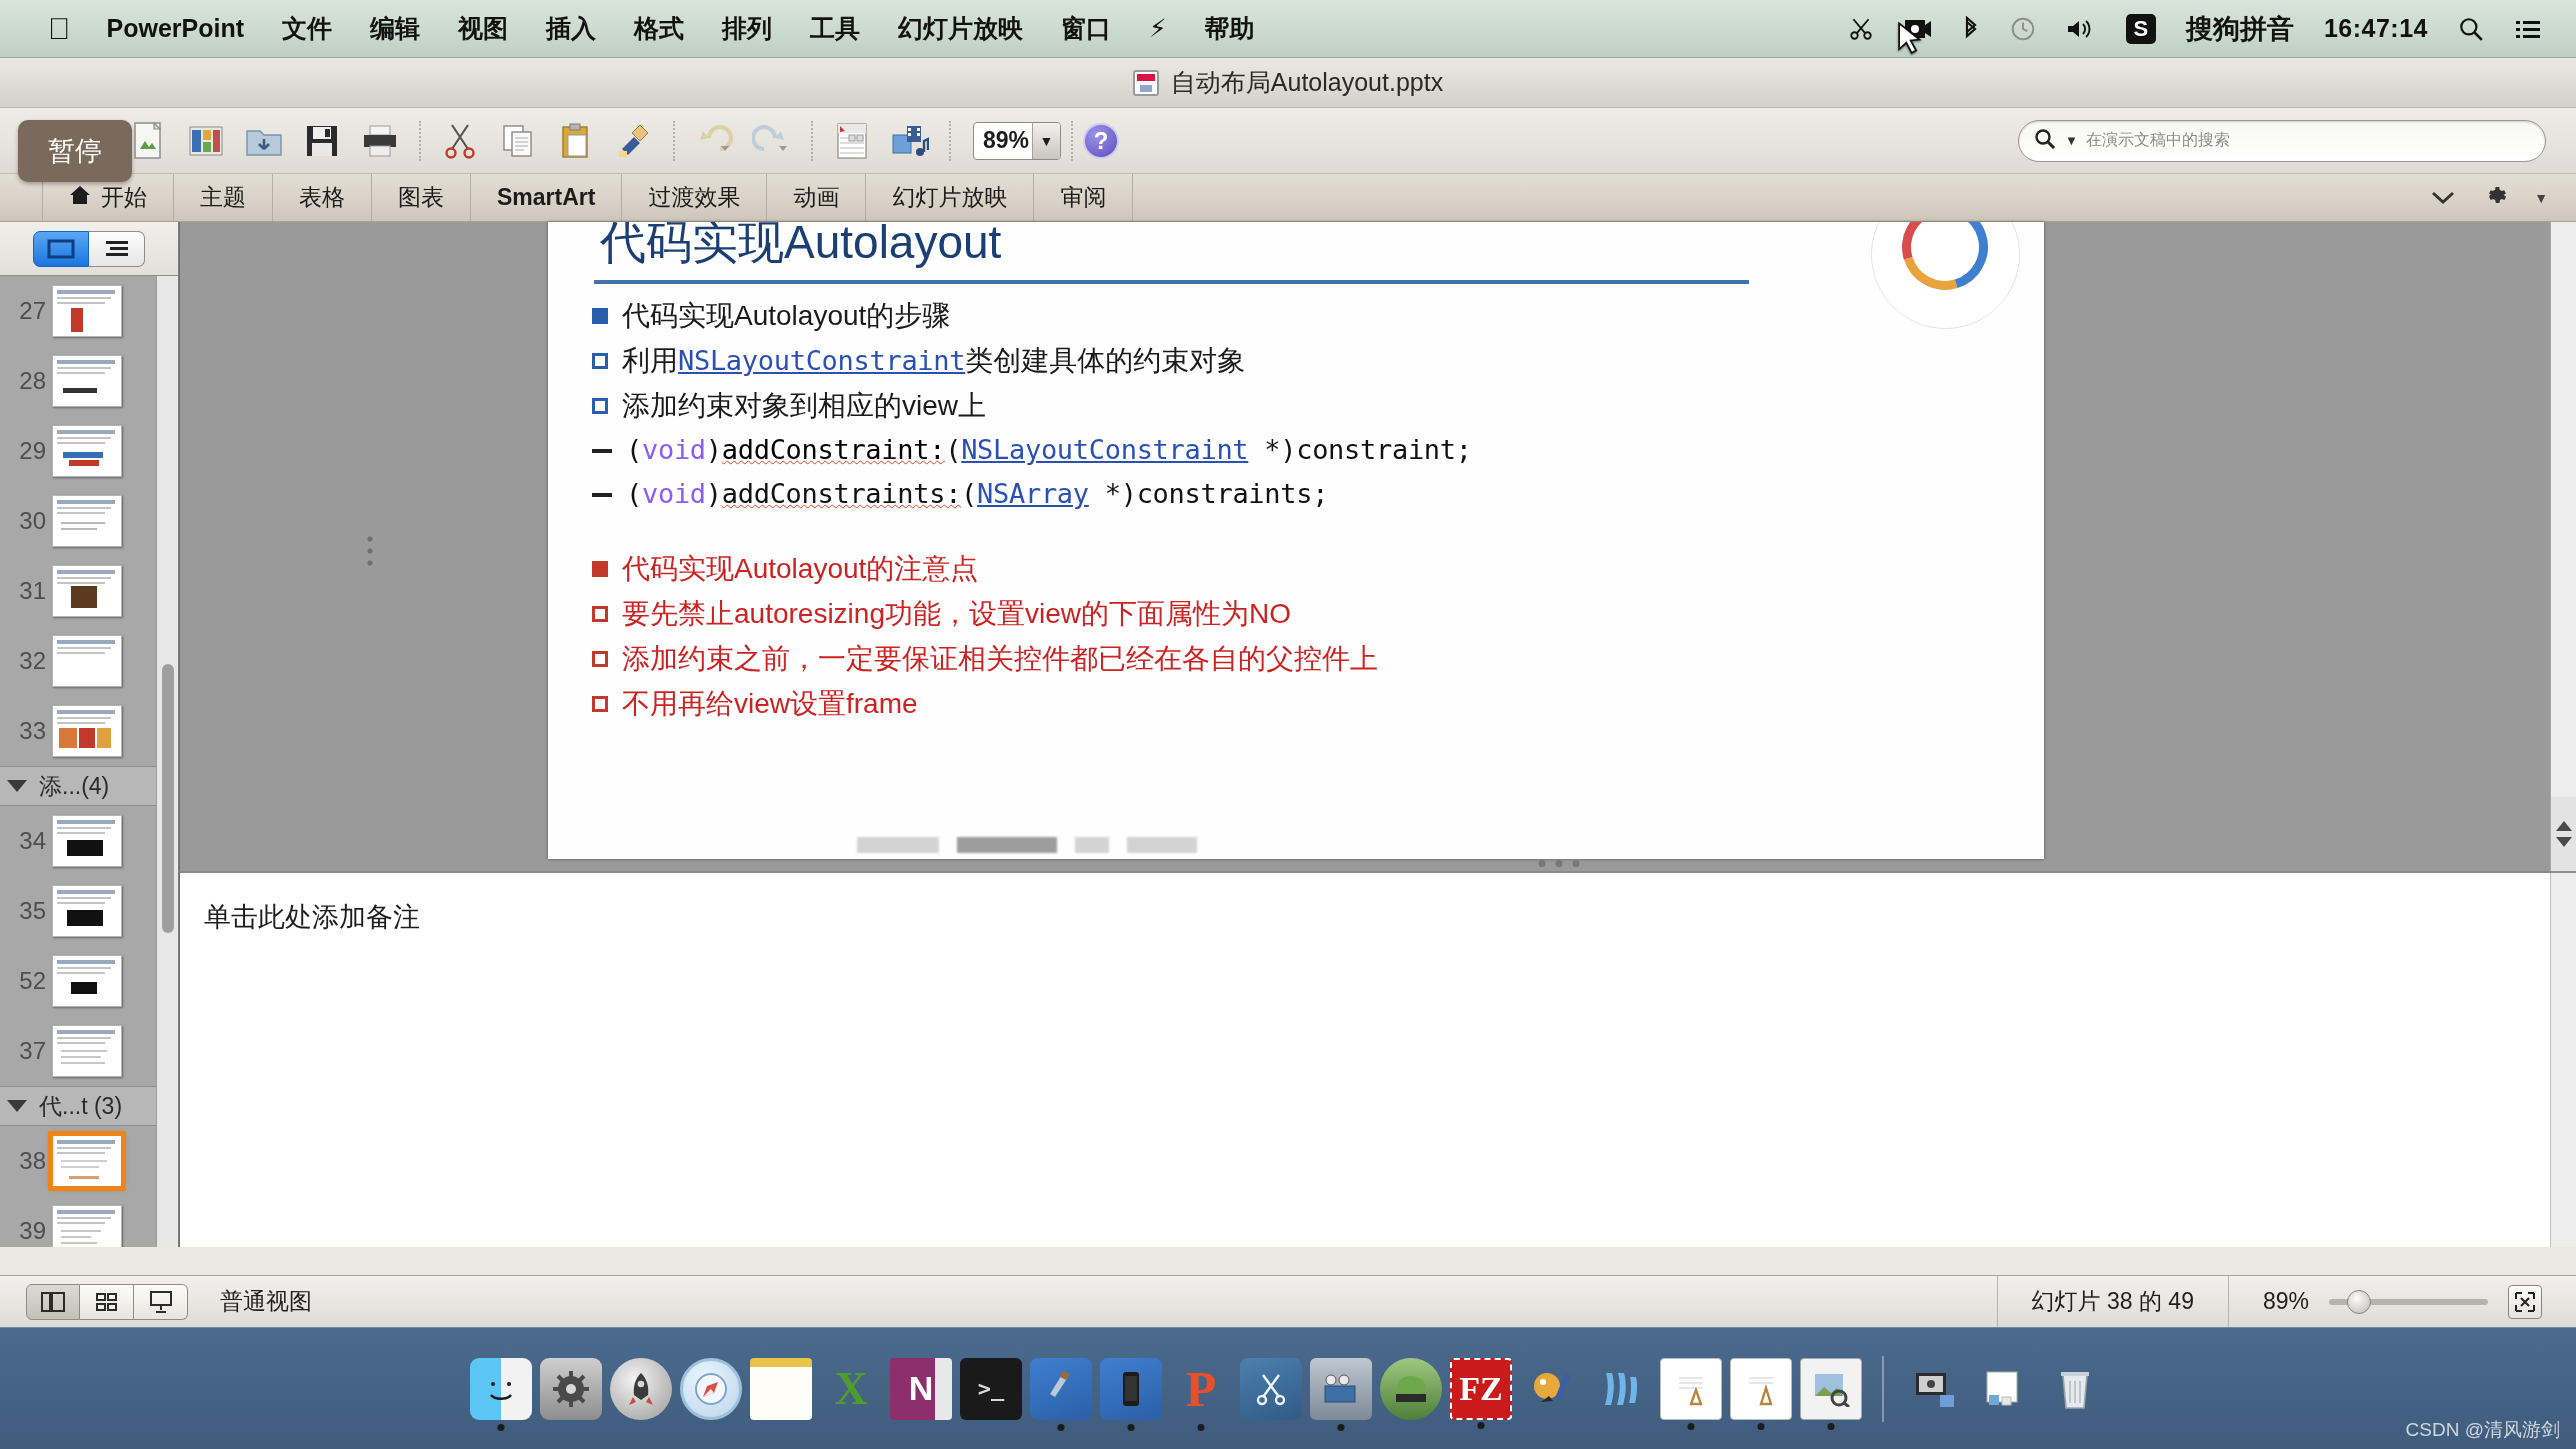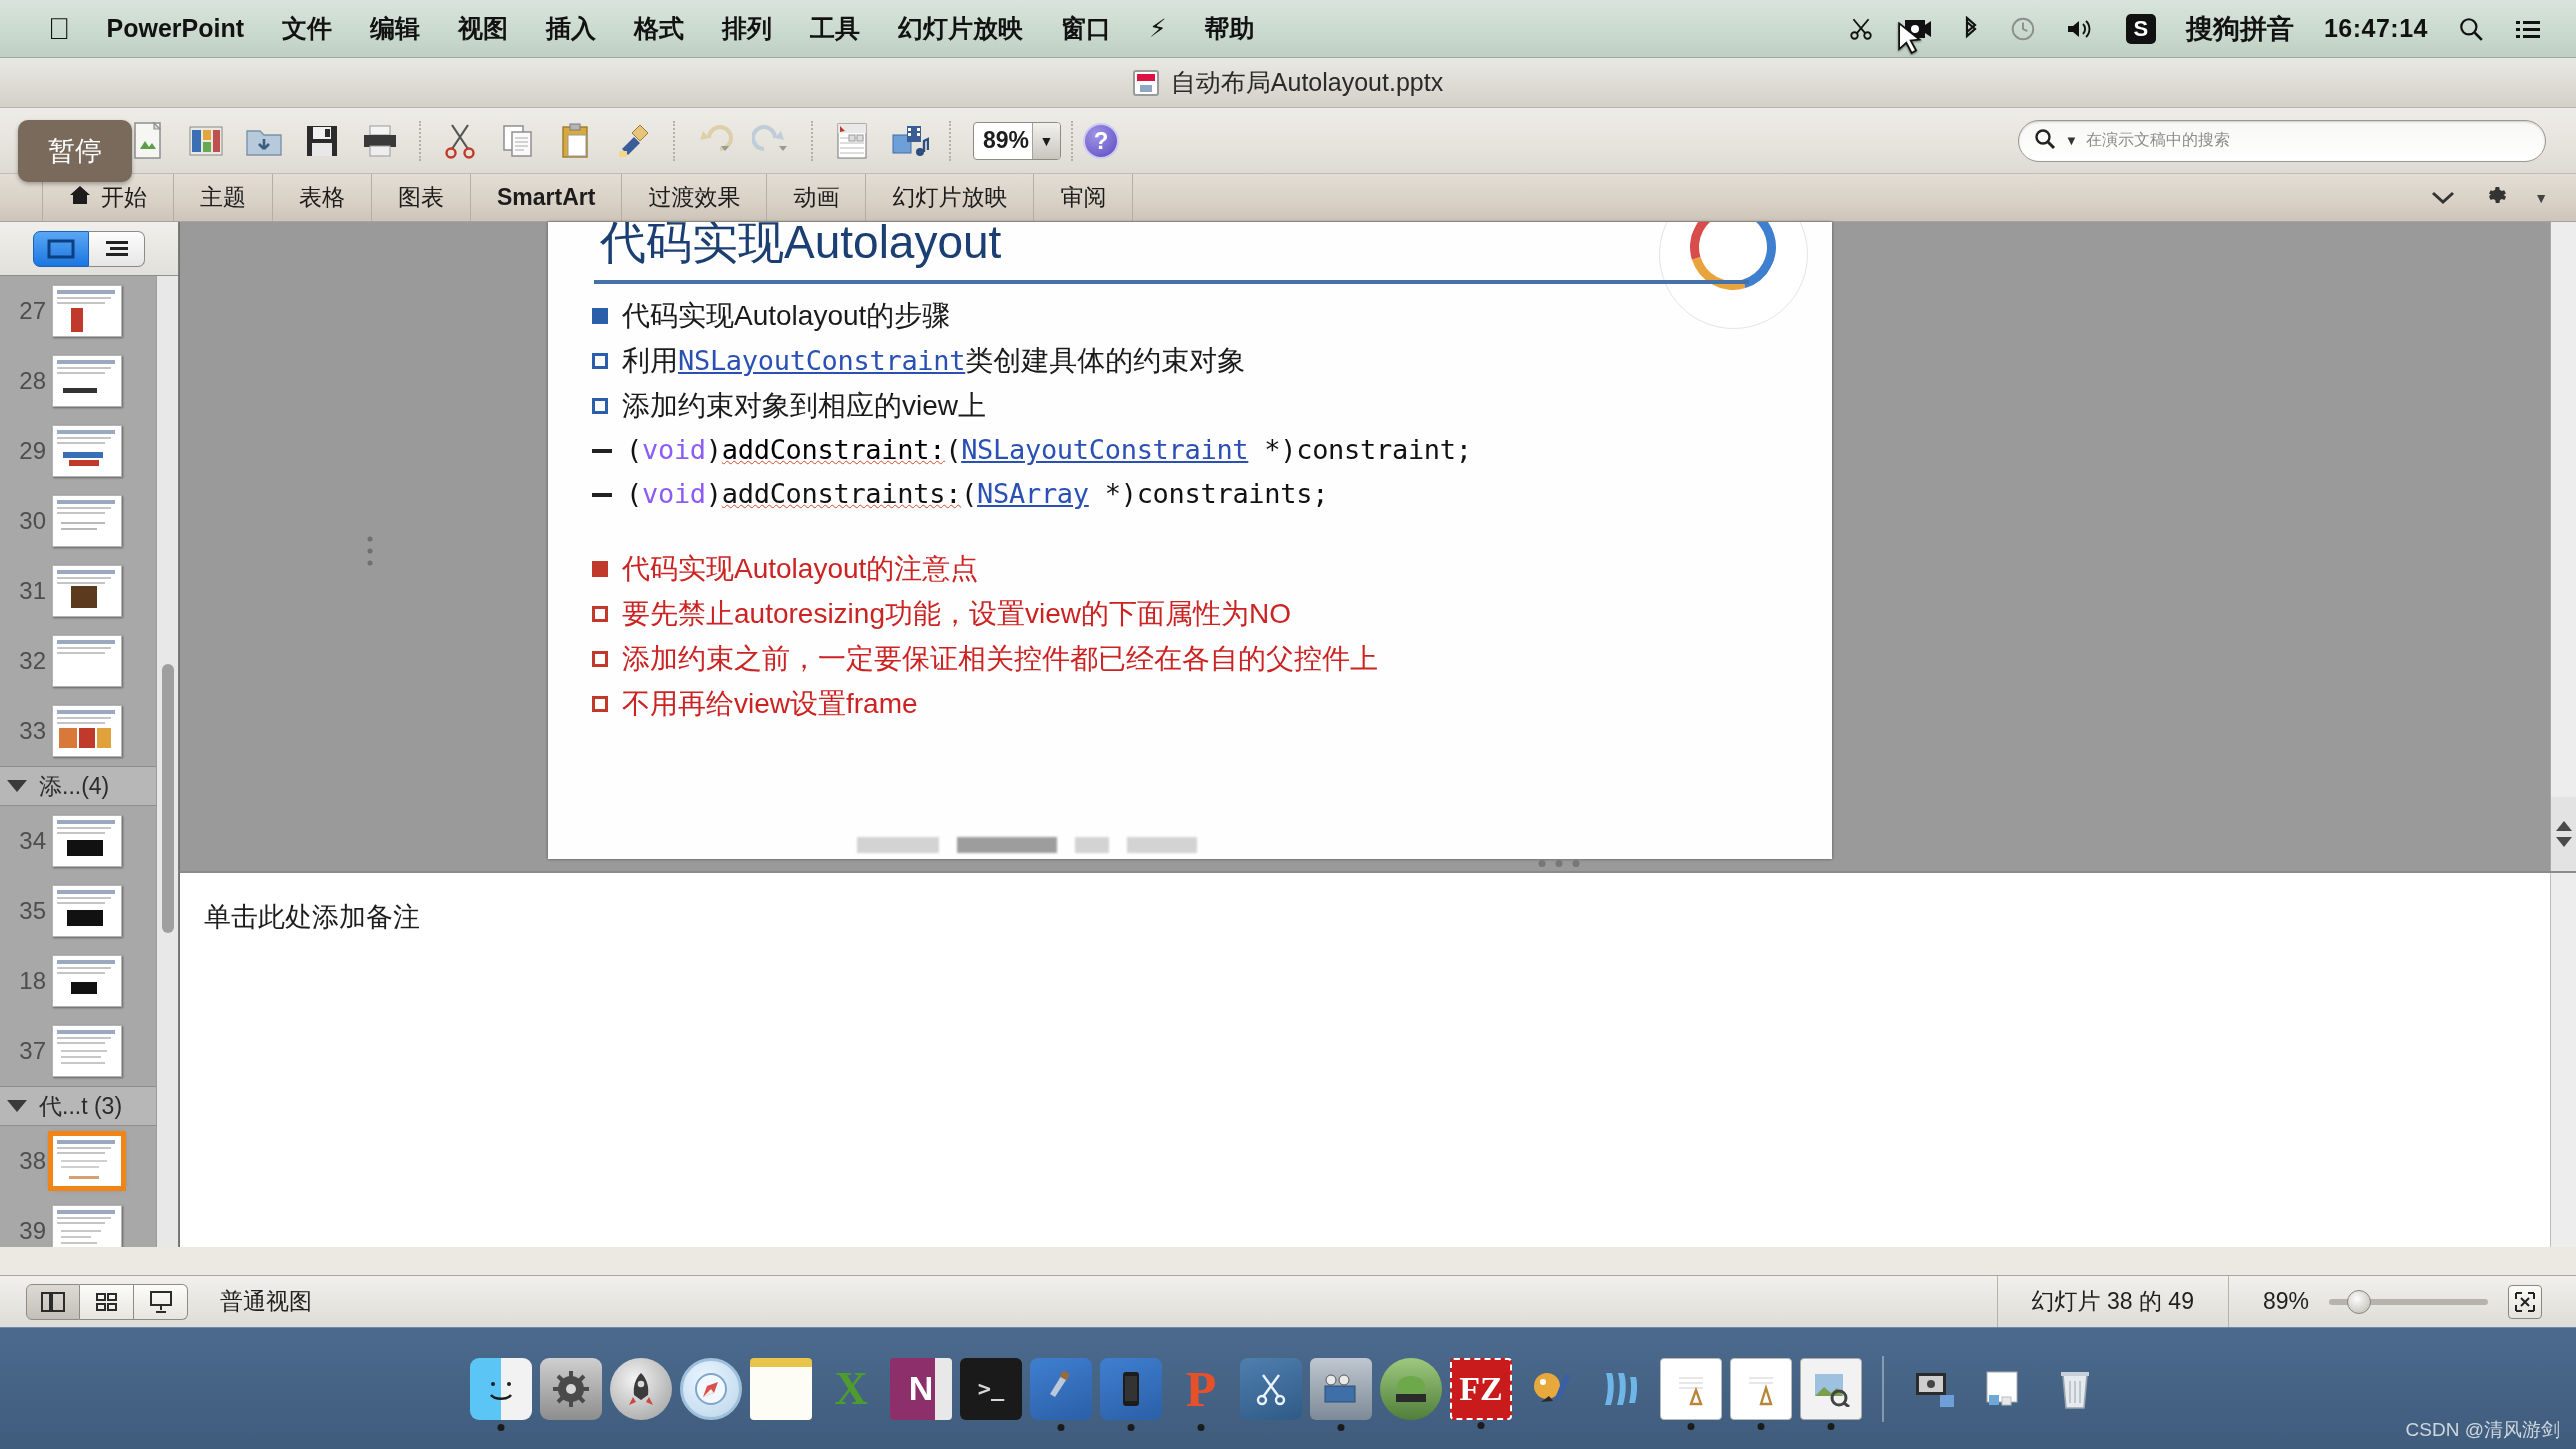--- a/index.html
+++ b/index.html
@@ -149,21 +149,21 @@
   }
   .thumbscroll .knob{ position:absolute;left:5px;top:388px;width:12px;height:269px;border-radius:6px;background:#9f9f9f;}
 
   
   #canvaswrap{ flex:1; position:relative; background:#8e8e8e; display:flex; flex-direction:column; }
   #slidearea{
     position:relative; height:649px; background:#9a9a9a; border-left:1px solid #6f6f6f;
     display:flex;
   }
   #slidecanvas{
-    position:absolute; left:368px; top:0px; width:1284px; height:637px;
+    position:absolute; left:368px; top:0px; width:1496px; height:637px;
     background:#fefefe; box-shadow:0 0 3px rgba(0,0,0,.45);
     overflow:hidden;
   }
   .slide-title{
     position:absolute; left:52px; top:-10px; font-size:46px; color:#1b3f73; letter-spacing:0px;
     font-family:"Liberation Sans","DejaVu Sans",sans-serif;
   }
   .title-rule{ position:absolute; left:46px; top:58px; width:1155px; height:4px; background:#4472a8;}
   .ring{
     position:absolute; right:56px; top:-18px; width:86px;height:86px;border-radius:50%;
@@ -625,21 +625,21 @@
           <div class="thumbrow">
             <span class="thumbnum">35</span>
             <span class="thumb">
               <i class="tl"></i>
               <i class="tb2"></i>
               <i class="tb3"></i>
               <i class="blk" style="left:14px;top:24px;width:36px;height:16px;background:#111"></i>
             </span>
           </div>
           <div class="thumbrow">
-            <span class="thumbnum">18</span>
+            <span class="thumbnum">52</span>
             <span class="thumb">
               <i class="tl"></i>
               <i class="tb2"></i>
               <i class="tb3"></i>
               <i class="blk" style="left:18px;top:26px;width:26px;height:12px;background:#111"></i>
             </span>
           </div>
           <div class="thumbrow">
             <span class="thumbnum">37</span>
             <span class="thumb">

